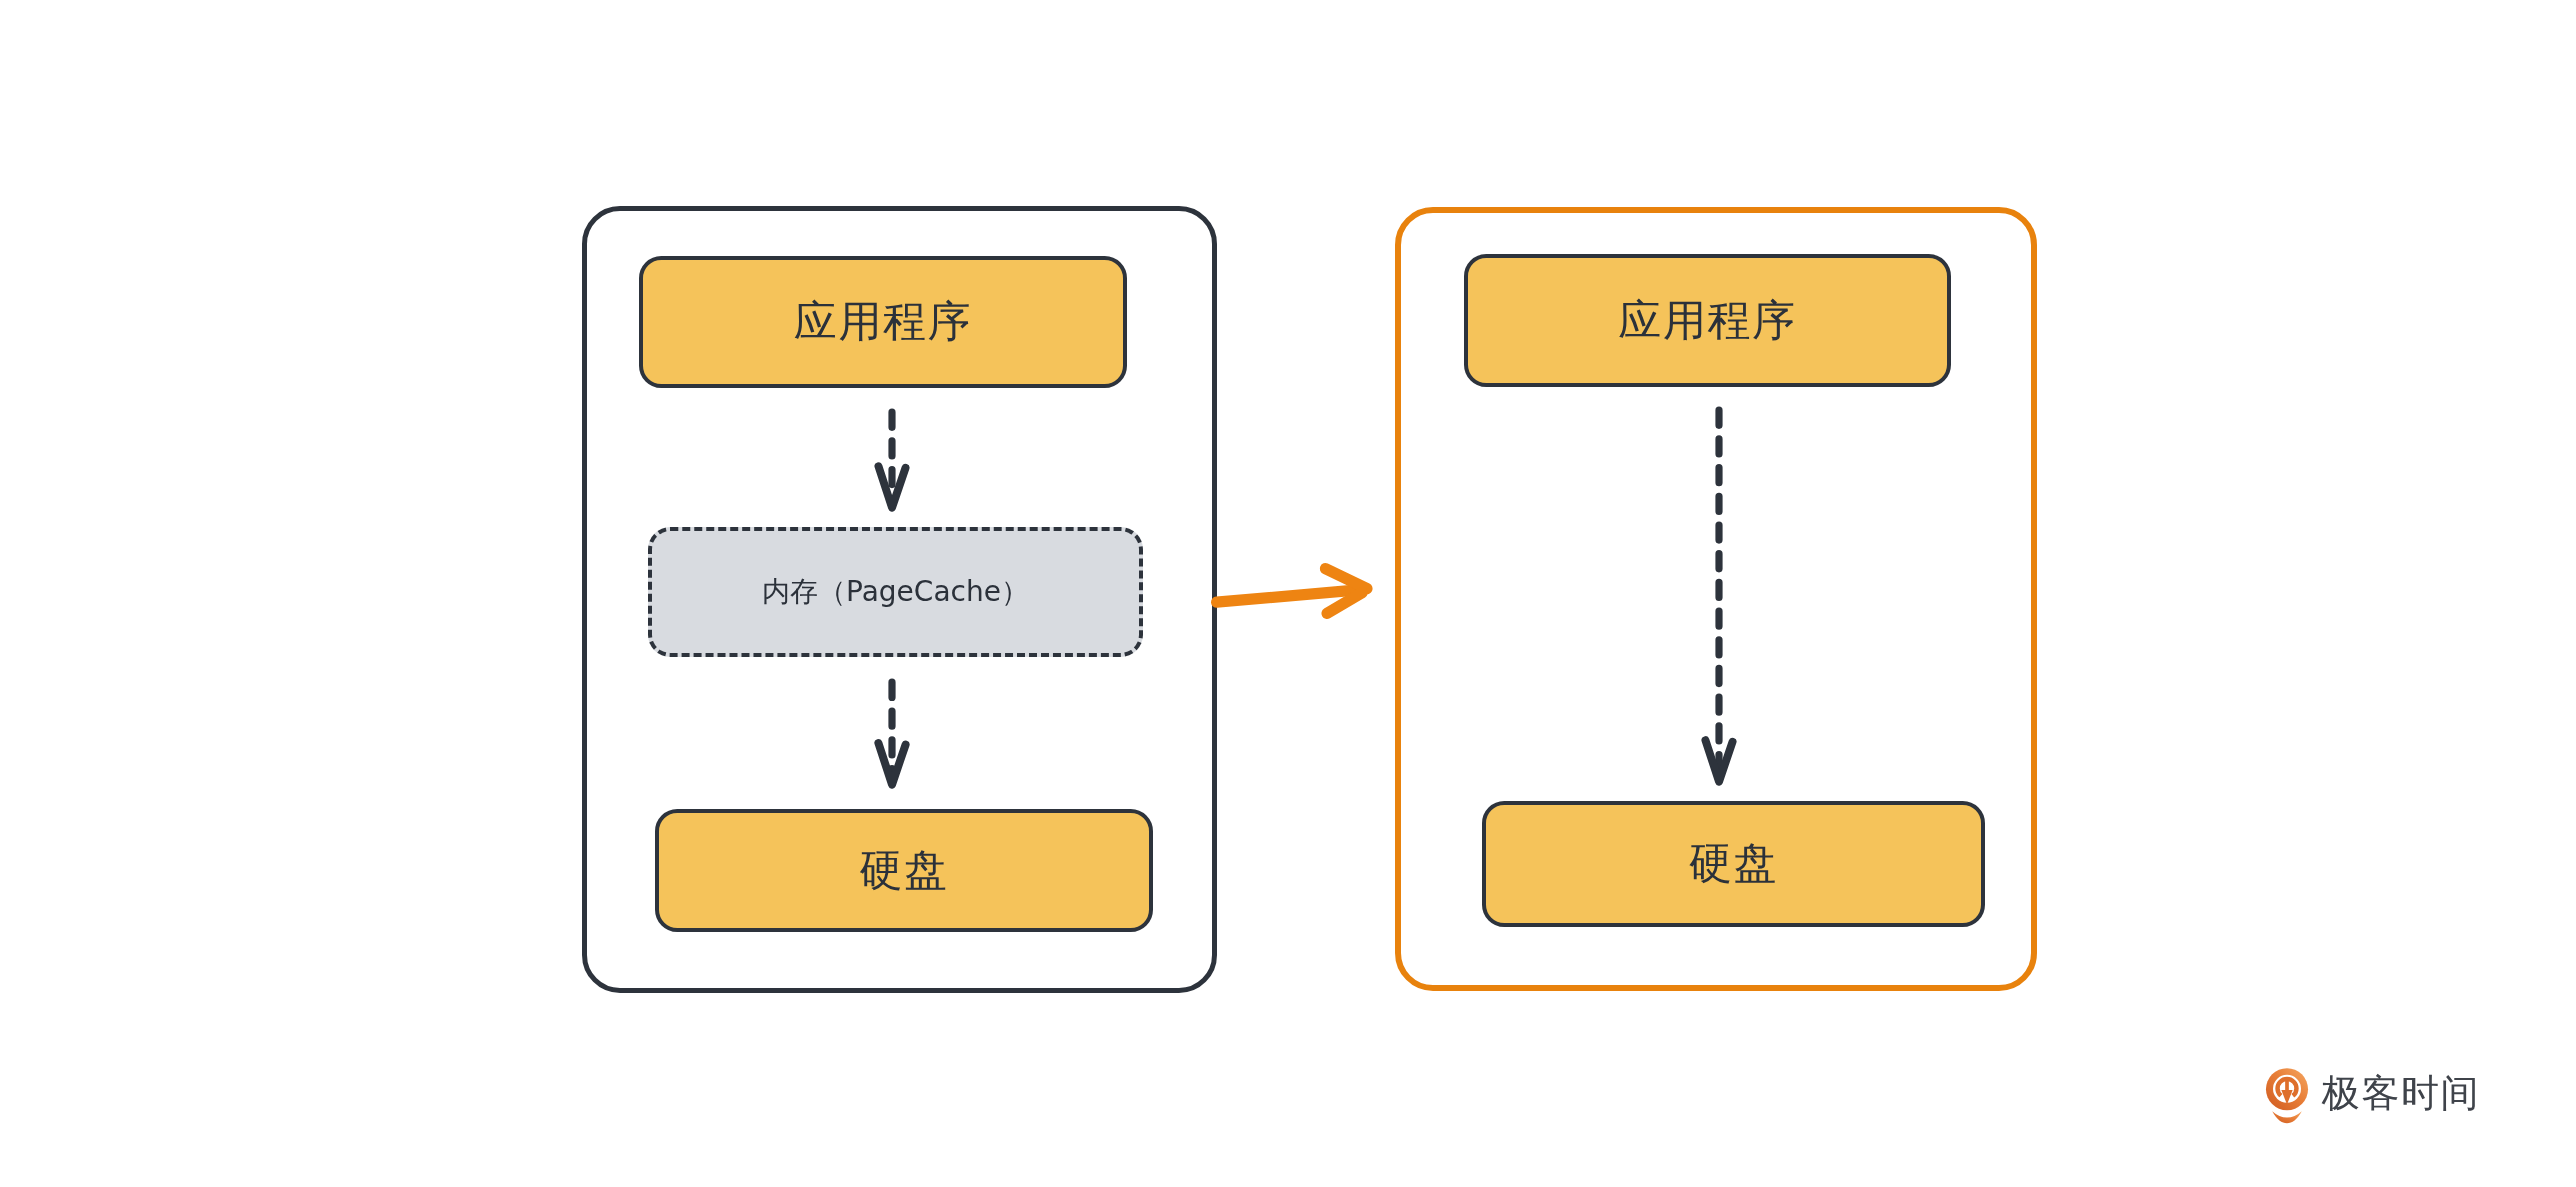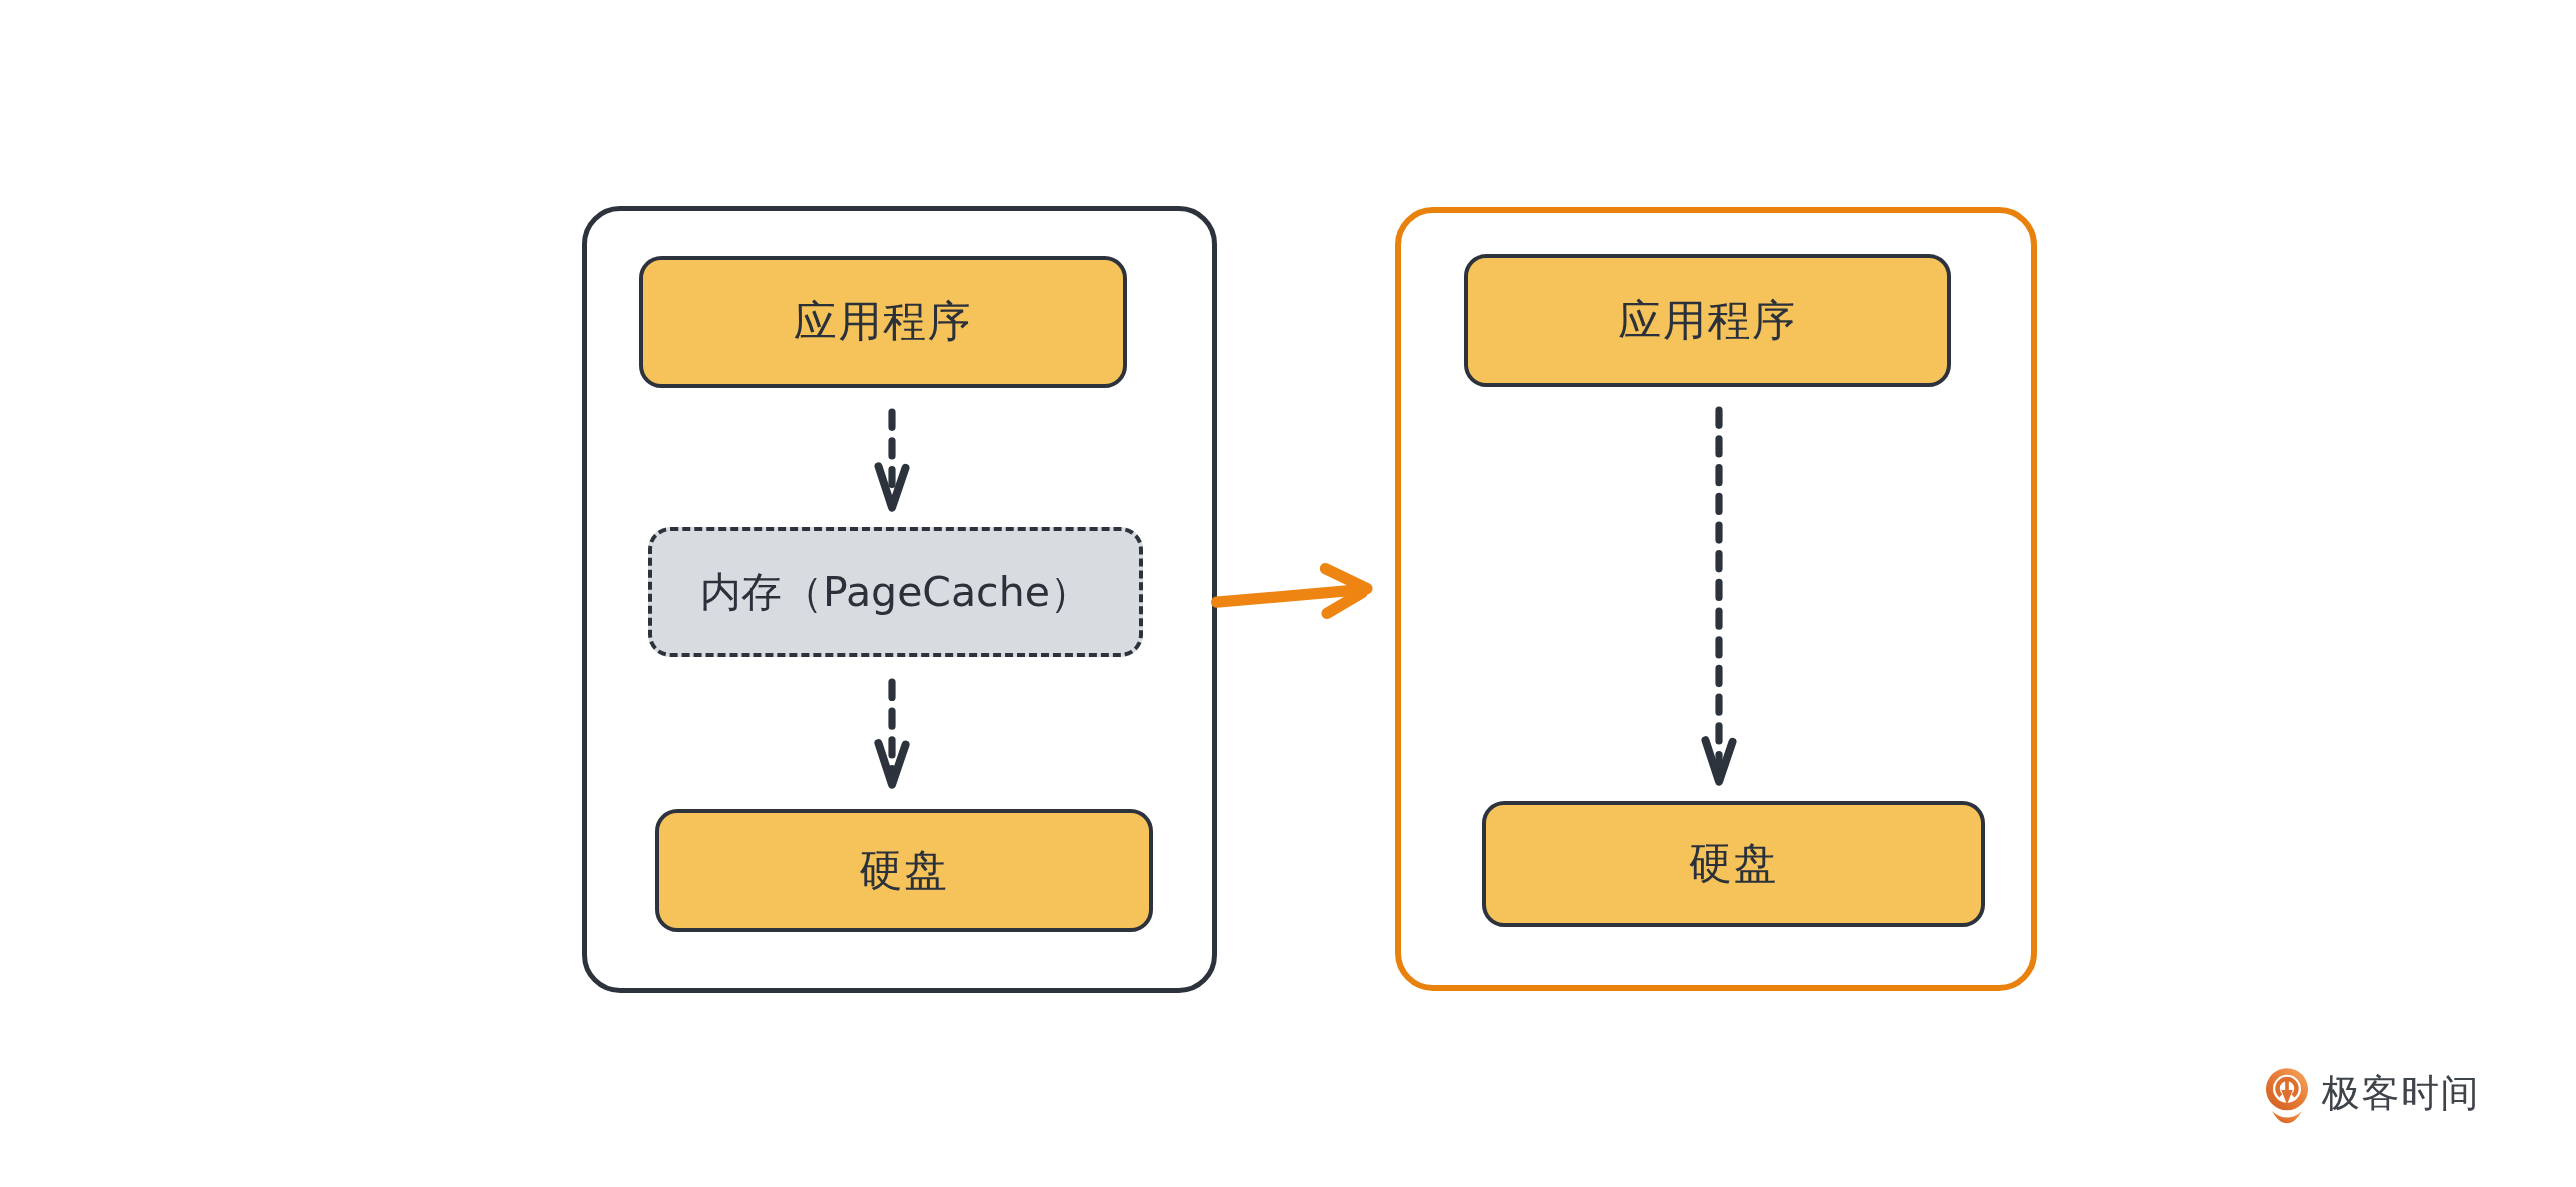--- a/index.html
+++ b/index.html
@@ -30,21 +30,21 @@
     display: flex; align-items: center; justify-content: center;
     border: 4.8px solid #2d333c;
     border-radius: 22.3px;
     font-size: 43px;
     font-weight: 500;
     color: #2b313a;
     letter-spacing: 1.6px;
     white-space: nowrap;
   }
   .node-yellow { background: #f5c35a; }
-  .node-gray   { background: #d8dbe0; border-style: dashed; font-size: 41px; letter-spacing: 0; }
+  .node-gray   { background: #d8dbe0; border-style: dashed; font-size: 28px; letter-spacing: 0; }
   .arrow-svg { position: absolute; overflow: visible; }
   .dashed-stroke {
     stroke: #2d333c; stroke-width: 9; fill: none;
     stroke-linecap: round; stroke-dasharray: 19 17;
   }
   .vhead {
     stroke: #2d333c; stroke-width: 10; fill: none;
     stroke-linecap: round; stroke-linejoin: round;
   }
   .orange-stroke {

